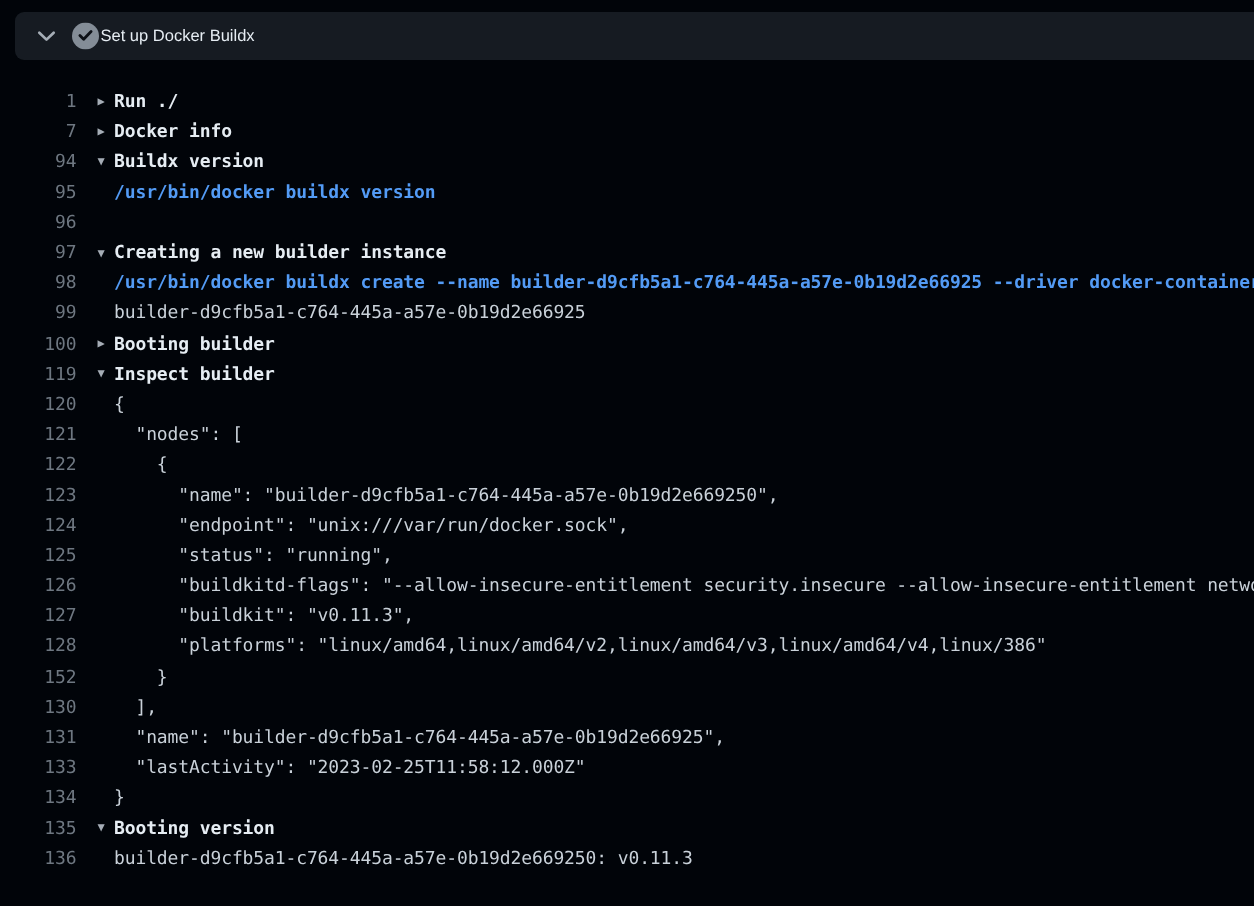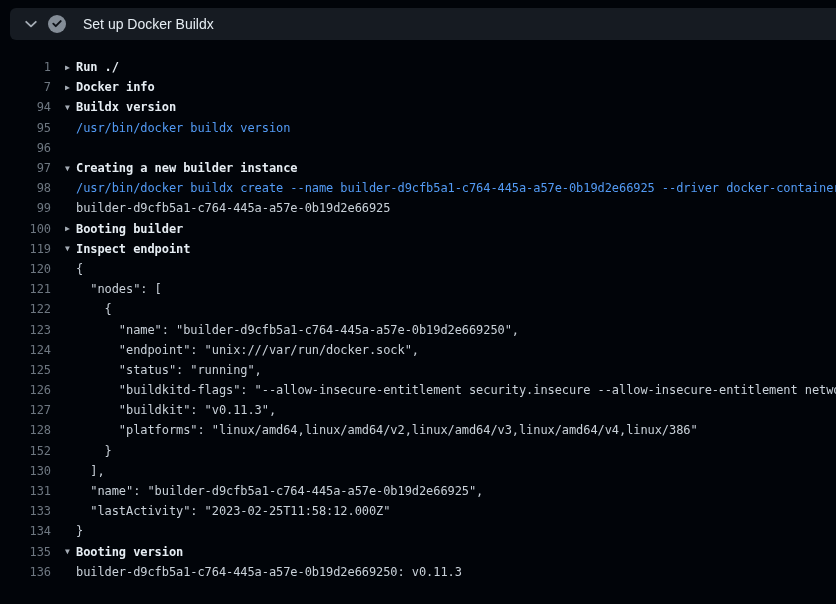--- a/index.html
+++ b/index.html
@@ -40,23 +40,23 @@
   .check {
     width: 18px;
     height: 18px;
     margin-left: 9px;
     flex: none;
     display: flex;
     align-items: center;
     justify-content: center;
   }
   .title {
-    margin-left: 17px;
+    margin-left: 1px;
     font-family: "Liberation Sans", "DejaVu Sans", sans-serif;
-    font-size: 14px;
+    font-size: 11px;
     font-weight: 400;
     color: #e6edf3;
     white-space: nowrap;
   }
   .log {
     position: absolute;
     left: 0;
     top: 40px;
     width: 836px;
     padding-top: 17px;
@@ -98,21 +98,21 @@
   .row.group-expanded .text {
     color: #e6edf3;
     font-weight: bold;
   }
   .row.group-collapsed,
   .row.group-expanded {
     cursor: pointer;
   }
   .row.command .text {
     color: #539bf5;
-    font-weight: normal;
+    font-weight: bold;
   }
 </style>
 </head>
 <body>
 
 <div class="page">
 
   <div class="step-header">
     <span class="chev">
       <svg width="16" height="16" viewBox="0 0 16 16">
@@ -169,21 +169,21 @@
     <span class="text">builder-d9cfb5a1-c764-445a-a57e-0b19d2e66925</span>
   </div>
       <div class="row group-collapsed">
     <span class="num">100</span>
     <span class="marker">▶</span>
     <span class="text">Booting builder</span>
   </div>
       <div class="row group-expanded">
     <span class="num">119</span>
     <span class="marker">▼</span>
-    <span class="text">Inspect endpoint</span>
+    <span class="text">Inspect builder</span>
   </div>
       <div class="row output">
     <span class="num">120</span>
     <span class="marker"></span>
     <span class="text">{</span>
   </div>
       <div class="row output">
     <span class="num">121</span>
     <span class="marker"></span>
     <span class="text">  "nodes": [</span>

